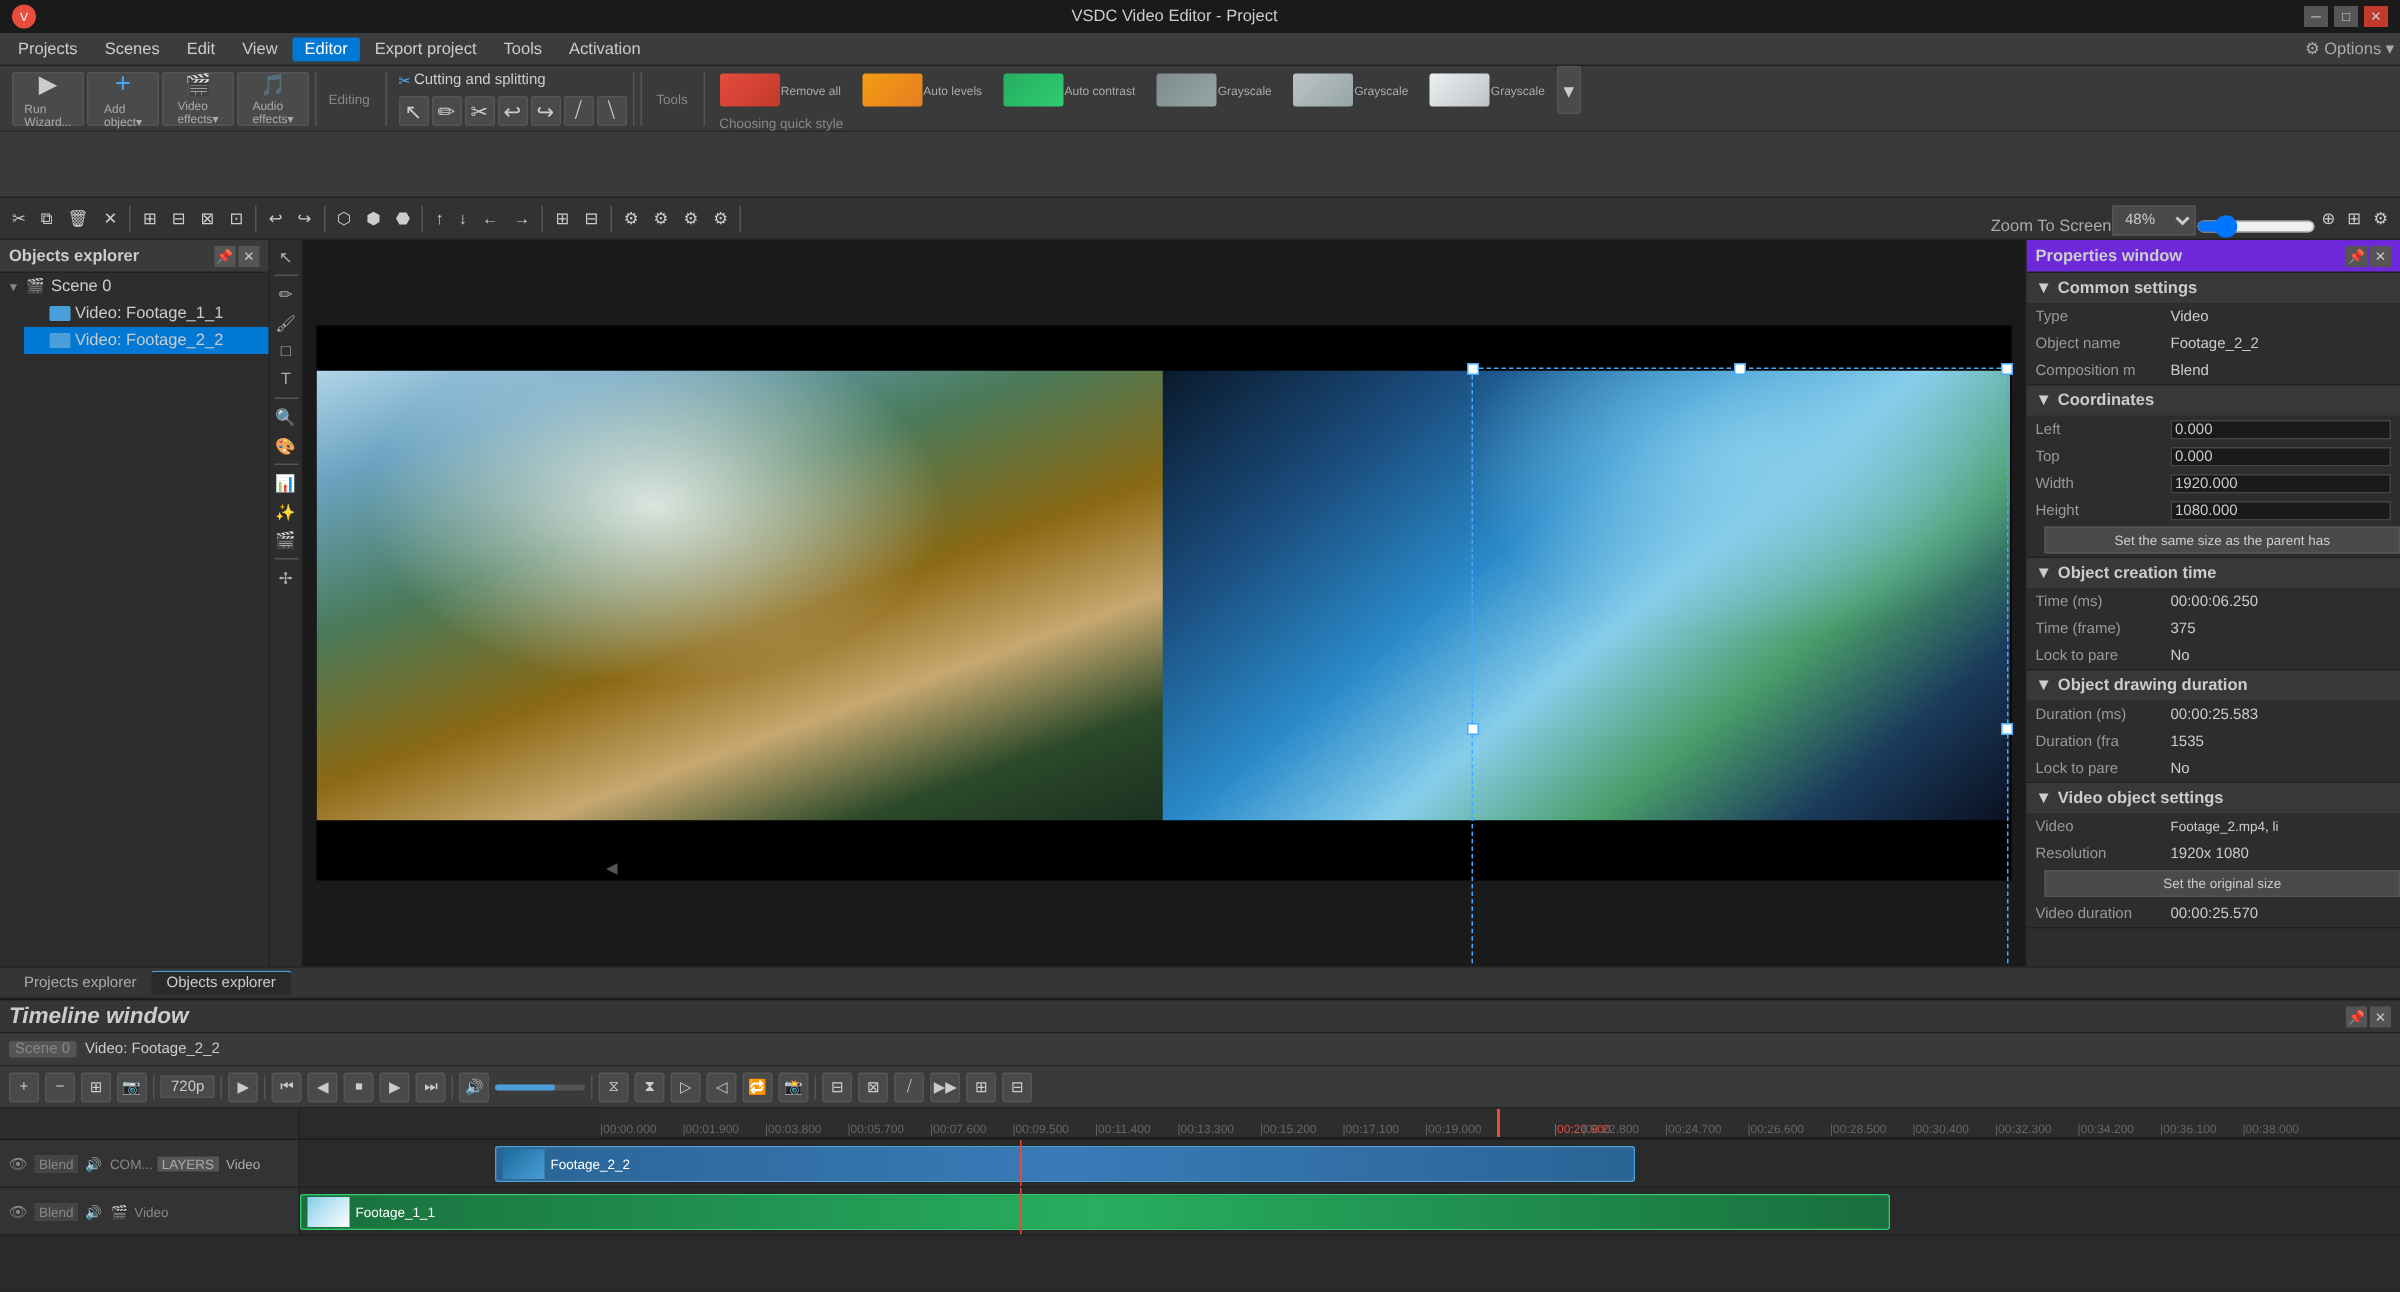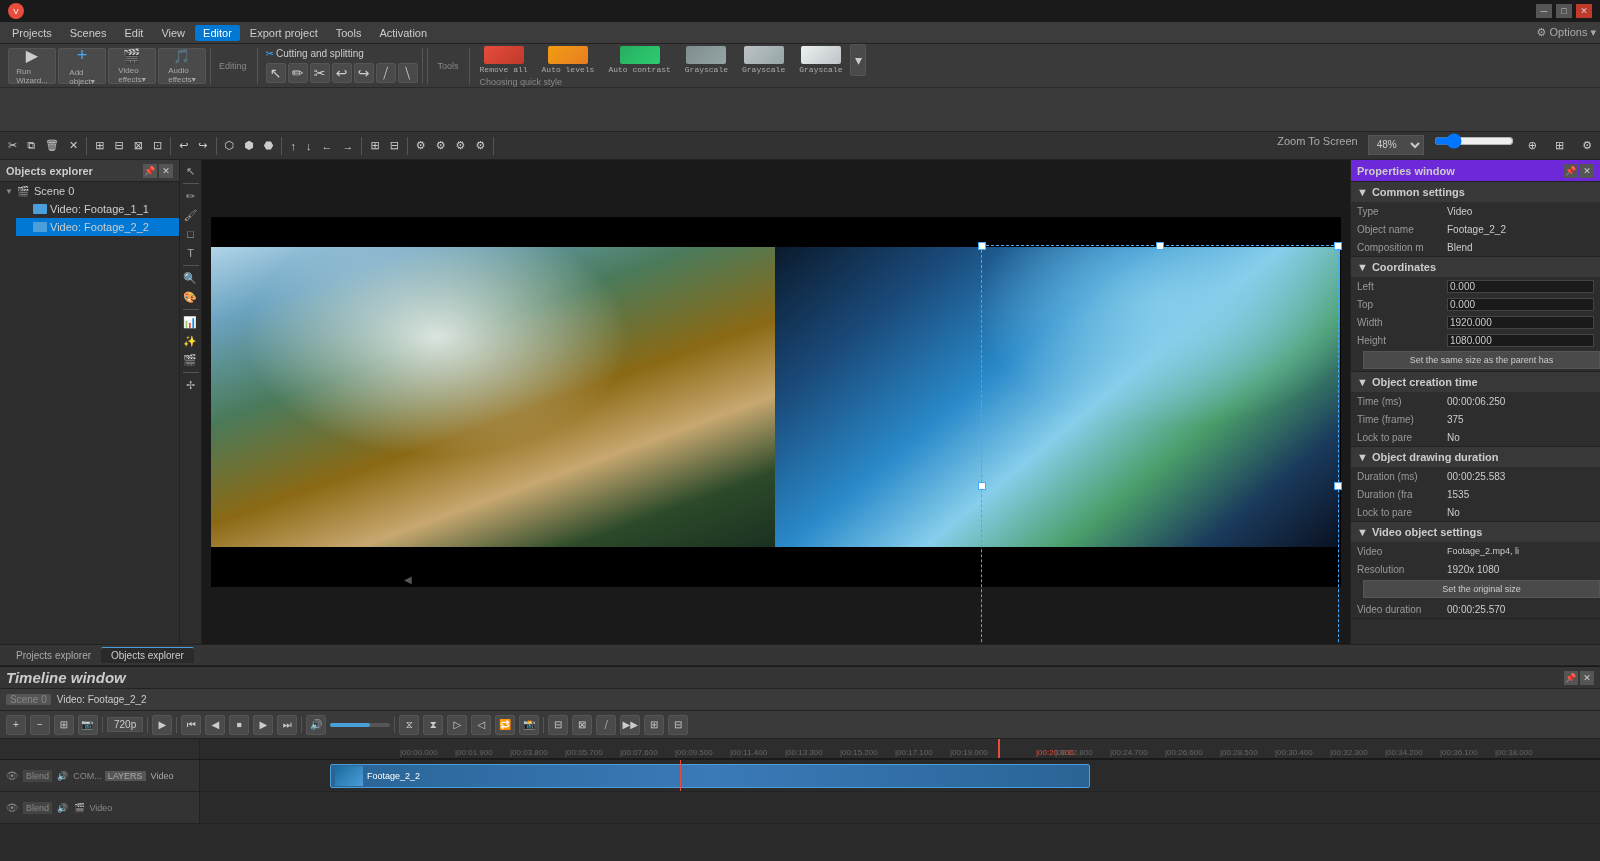--- a/index.html
+++ b/index.html
@@ -20,30 +20,30 @@
     #menu-bar .right { margin-left: auto; display: flex; align-items: center; gap: 4px; color: #aaa; font-size: 11px; }
 
     
     #toolbar-area { height: 88px; background: #3a3a3a; border-bottom: 1px solid #222; display: flex; flex-direction: column; }
     #toolbar-row1 { height: 44px; display: flex; align-items: center; padding: 2px 4px; gap: 2px; border-bottom: 1px solid #2a2a2a; }
     .tool-group { display: flex; align-items: center; gap: 2px; padding: 0 4px; border-right: 1px solid #555; }
     .tool-btn { width: 32px; height: 32px; background: #4a4a4a; border: 1px solid #555; cursor: pointer; display: flex; align-items: center; justify-content: center; color: #ccc; border-radius: 2px; font-size: 14px; }
     .tool-btn.large { width: 48px; height: 36px; flex-direction: column; font-size: 9px; gap: 2px; }
     .tool-btn-label { font-size: 8px; color: #aaa; }
     .toolbar-section-label { font-size: 9px; color: #888; text-align: center; padding: 0 6px; }
-    .quick-style-btn { height: 32px; display: flex; flex-direction: column; align-items: center; justify-content: center; padding: 2px 6px; cursor: pointer; gap: 1px; font-family: Liberation Mono, monospace; }
+    .quick-style-btn { height: 32px; display: flex; align-items: center; justify-content: center; padding: 2px 6px; cursor: pointer; gap: 1px; }
     .quick-style-img { width: 40px; height: 22px; background: linear-gradient(135deg, #4a9eda, #c0392b, #27ae60); border-radius: 2px; }
     .quick-style-label { font-size: 8px; color: #aaa; }
     .section-divider { width: 1px; height: 36px; background: #555; margin: 0 2px; }
 
     
     #editing-toolbar { height: 28px; background: #323232; border-bottom: 1px solid #222; display: flex; align-items: center; padding: 0 4px; gap: 2px; }
     .edit-btn { height: 22px; padding: 0 4px; background: transparent; border: none; cursor: pointer; color: #ccc; font-size: 11px; display: flex; align-items: center; }
     .edit-sep { width: 1px; height: 18px; background: #555; margin: 0 2px; }
-    .zoom-control { display: flex; align-items: flex-start; gap: 10px; margin-left: auto; color: #aaa; font-size: 11px; }
+    .zoom-control { display: flex; align-items: flex-end; gap: 0; margin-left: auto; color: #aaa; font-size: 11px; }
     .zoom-select { background: #4a4a4a; border: 1px solid #555; color: #ccc; padding: 1px 4px; font-size: 10px; height: 20px; }
 
     
     #main-layout { display: flex; height: calc(861px - 22px - 22px - 88px - 28px - 195px - 22px); }
 
     
     #objects-panel { width: 180px; background: #2d2d2d; border-right: 1px solid #222; flex-shrink: 0; }
     #objects-panel-header { height: 22px; background: #3a3a3a; display: flex; align-items: center; padding: 0 6px; border-bottom: 1px solid #222; justify-content: space-between; }
     #objects-panel-header span { font-size: 11px; color: #ccc; font-weight: bold; }
     .panel-controls { display: flex; gap: 2px; }
@@ -135,20 +135,21 @@
     .sel-handle.mr { top: 50%; right: 0; transform: translate(50%,-50%); }
     .sel-handle.tm { top: 0; left: 50%; transform: translate(-50%,-50%); }
   </style>
 </head>
 <body>
 
 <div id="title-bar">
   <div style="display:flex;align-items:center;">
     <div class="app-icon">V</div>
   </div>
+  <div class="title">VSDC Video Editor - Project</div>
   <div class="win-controls">
     <button class="win-btn">─</button>
     <button class="win-btn">□</button>
     <button class="win-btn close">✕</button>
   </div>
 </div>
 
 <div id="menu-bar">
   <div class="menu-item">Projects</div>
   <div class="menu-item">Scenes</div>
@@ -585,17 +586,25 @@
       </div>
 
       <div class="track-row">
         <div class="track-header">
           <span class="track-visibility">👁</span>
           <span class="track-blend">Blend</span>
           <span style="font-size:9px;color:#888;margin:0 2px;">🔊</span>
           <span style="font-size:9px;color:#888;margin:0 1px;">🎬</span>
           <span class="track-layer-btn">Video</span>
         </div>
+        <div class="track-content">
+          <div class="track-clip clip-footage1">
+            <div class="clip-thumbnail clip-thumb-snow"></div>
+            <span>Footage_1_1</span>
+          </div>
+
+          <div class="playhead"></div>
+        </div>
       </div>
 
     </div>
   </div>
 </div>
 
 </body></html>

